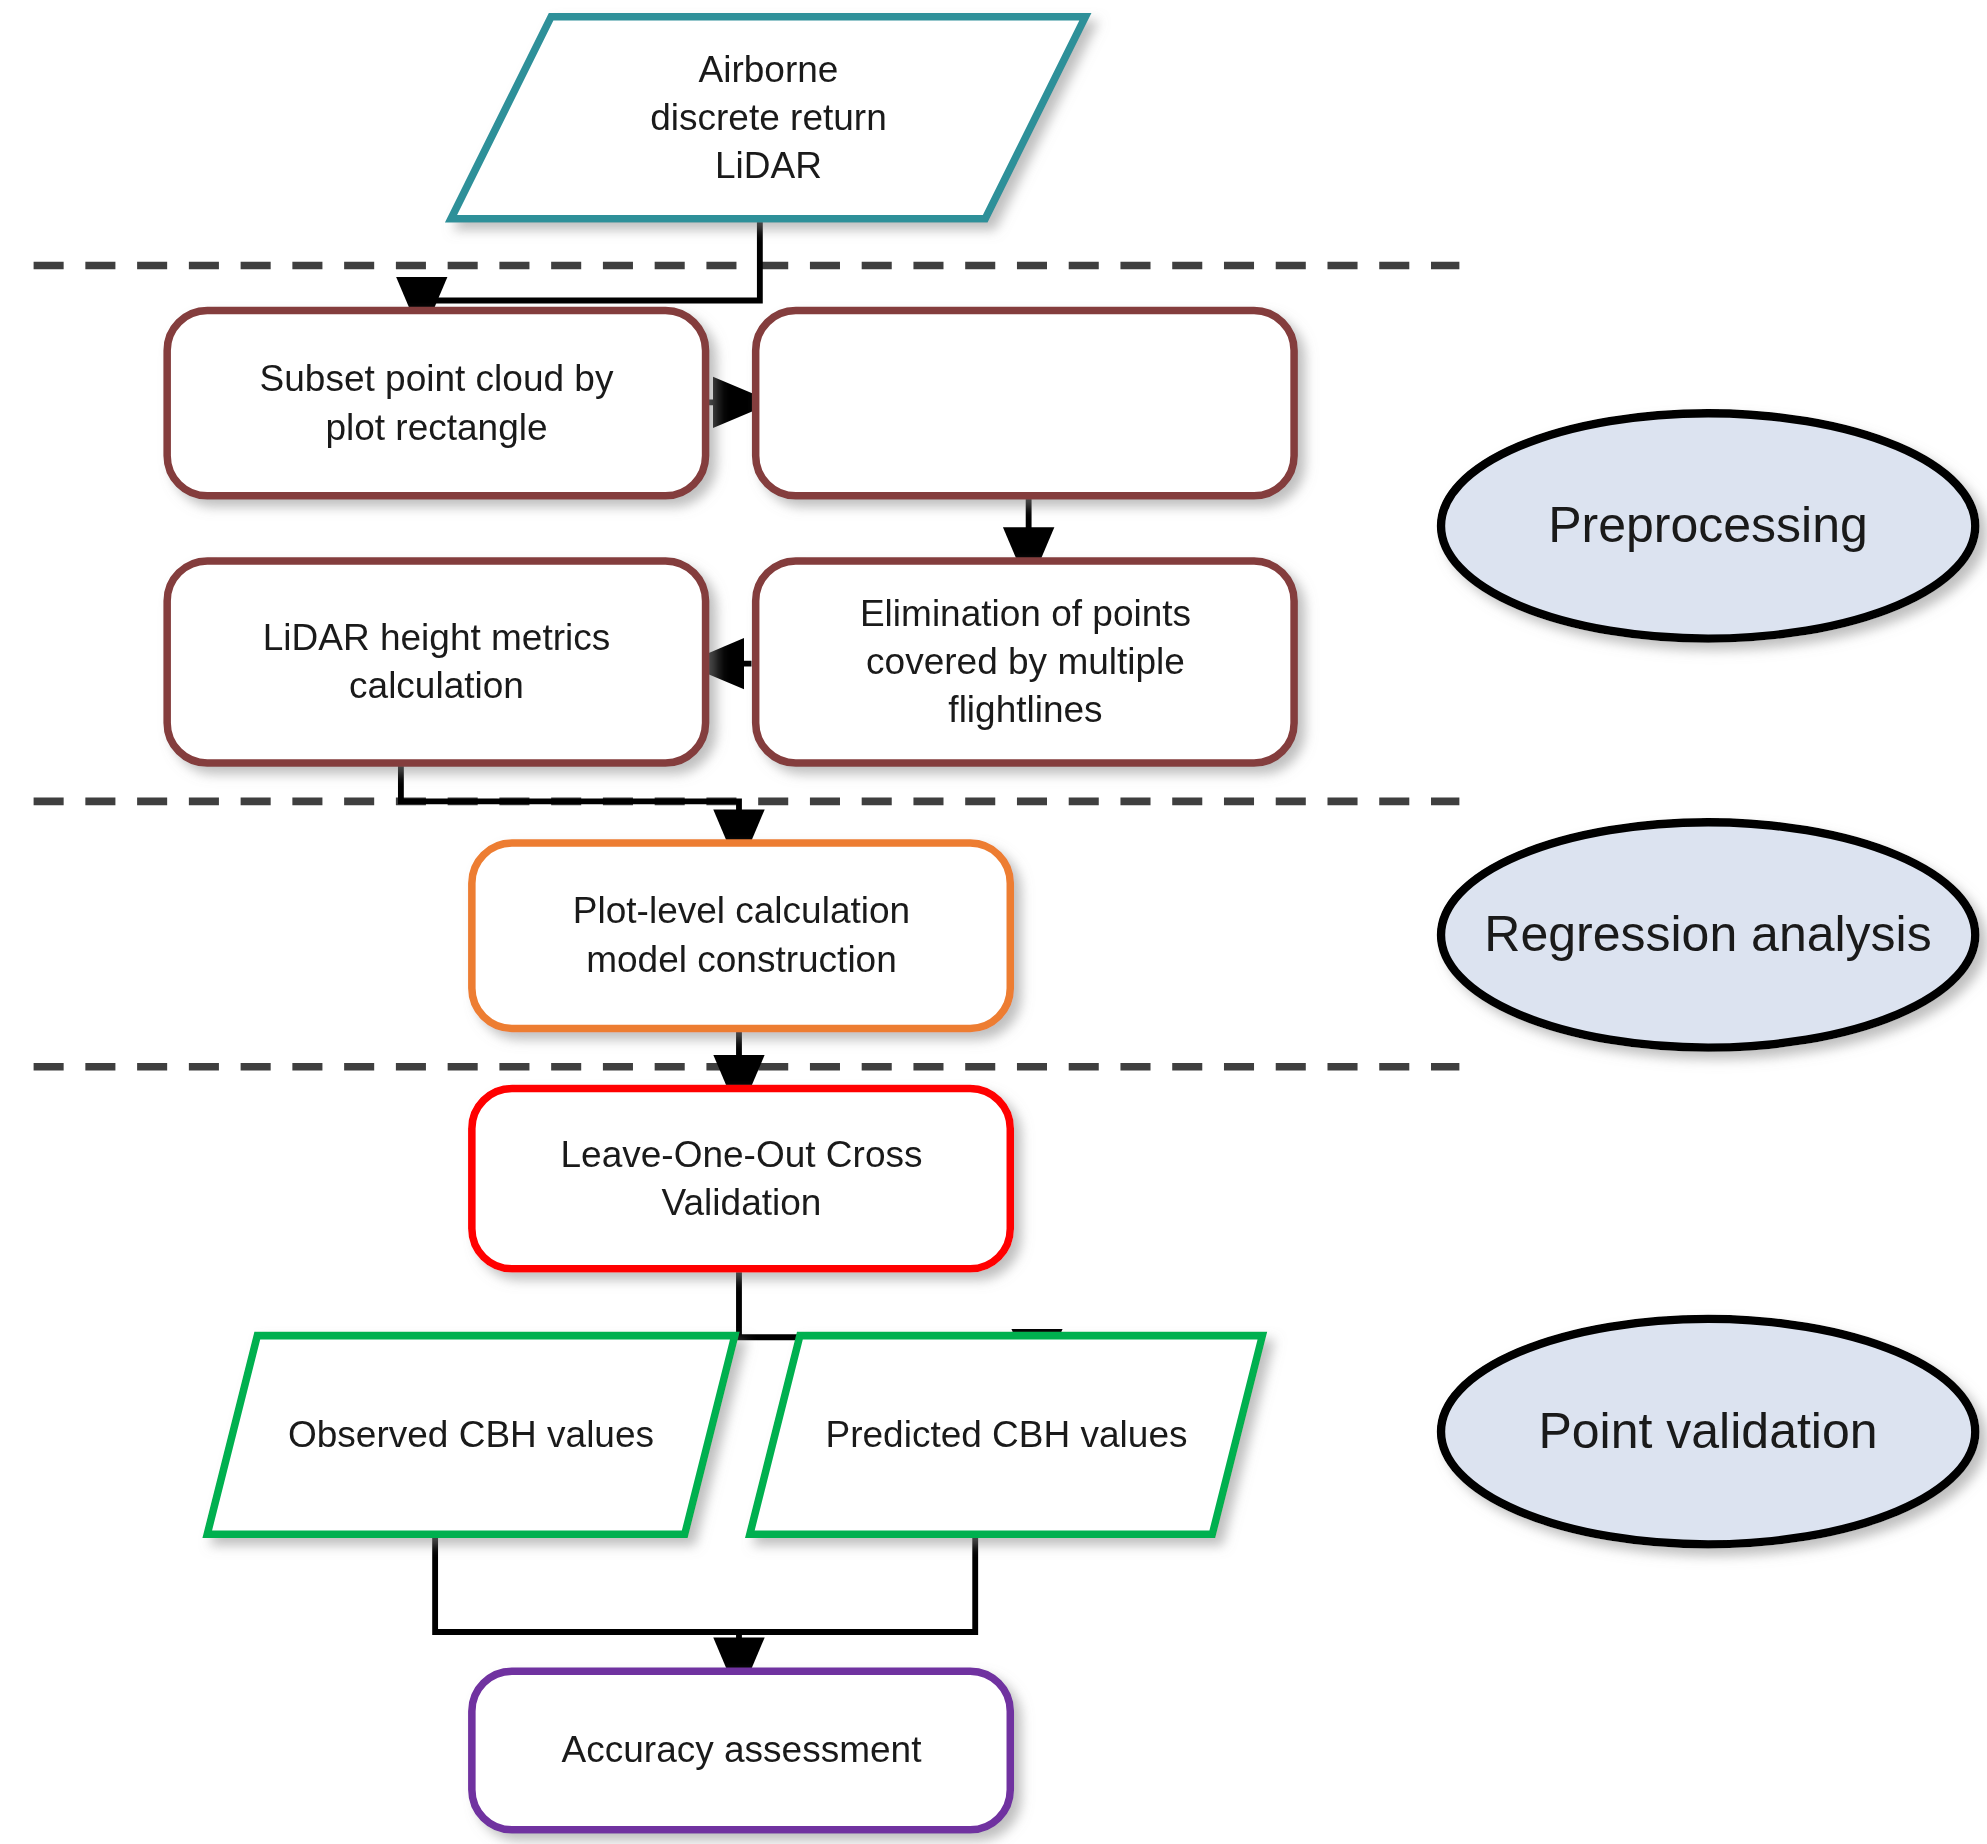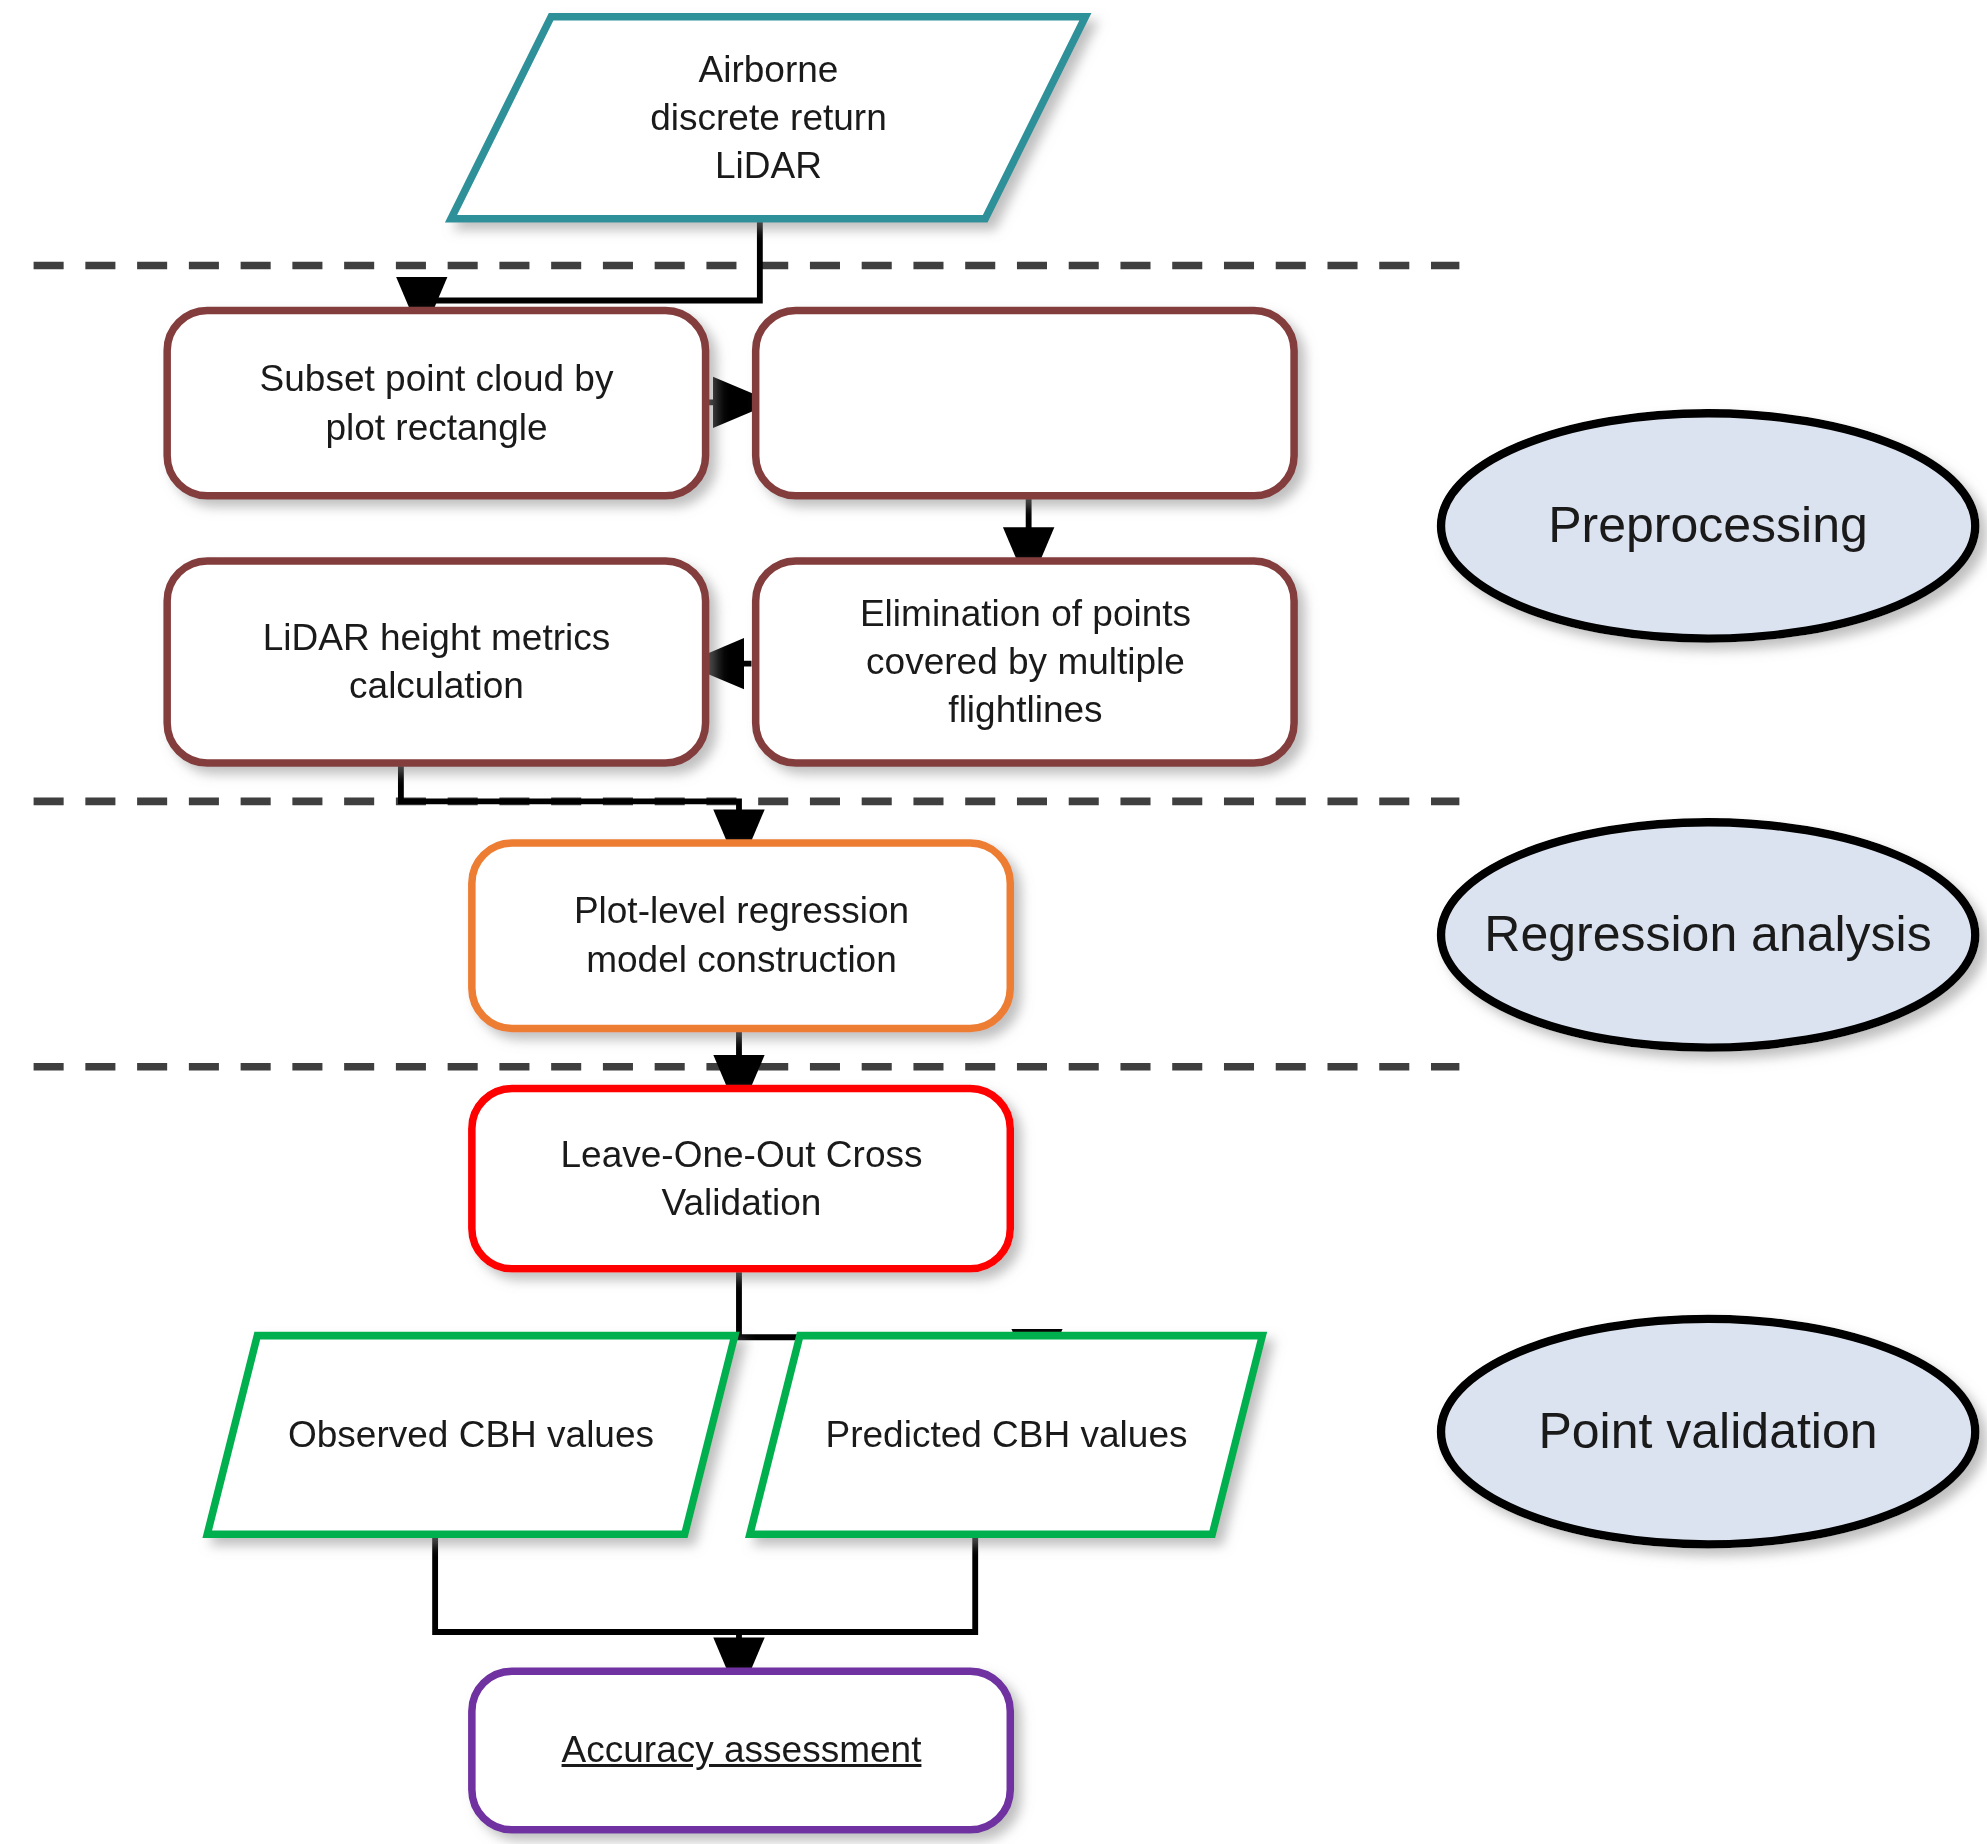--- a/index.html
+++ b/index.html
@@ -116,31 +116,31 @@
 plot rectangle</div>
 
 
   <div class="node-label" style="left:756px; top:561px; width:539px; height:202px;">Elimination of points
 covered by multiple
 flightlines</div>
 
   <div class="node-label" style="left:167px; top:561px; width:539px; height:202px;">LiDAR height metrics
 calculation</div>
 
-  <div class="node-label" style="left:472px; top:843px; width:539px; height:185px;">Plot-level regression
+  <div class="node-label" style="left:472px; top:843px; width:539px; height:185px;">Plot-level calculation
 model construction</div>
 
   <div class="node-label" style="left:472px; top:1089px; width:539px; height:180px;">Leave-One-Out Cross
 Validation</div>
 
   <div class="node-label" style="left:207px; top:1336px; width:528px; height:199px;">Observed CBH values</div>
 
   <div class="node-label" style="left:750px; top:1336px; width:513px; height:199px;">Predicted CBH values</div>
 
-  <div class="node-label" style="left:472px; top:1671px; width:539px; height:159px;text-decoration:underline;">Accuracy assessment</div>
+  <div class="node-label" style="left:472px; top:1671px; width:539px; height:159px;">Accuracy assessment</div>
 
   <div class="node-label stage-label" style="left:1441px; top:413px; width:534px; height:225px;">Preprocessing</div>
 
   <div class="node-label stage-label" style="left:1441px; top:822px; width:534px; height:225px;">Regression analysis</div>
 
   <div class="node-label stage-label" style="left:1441px; top:1319px; width:534px; height:225px;">Point validation</div>
 
 </div>
 
 

